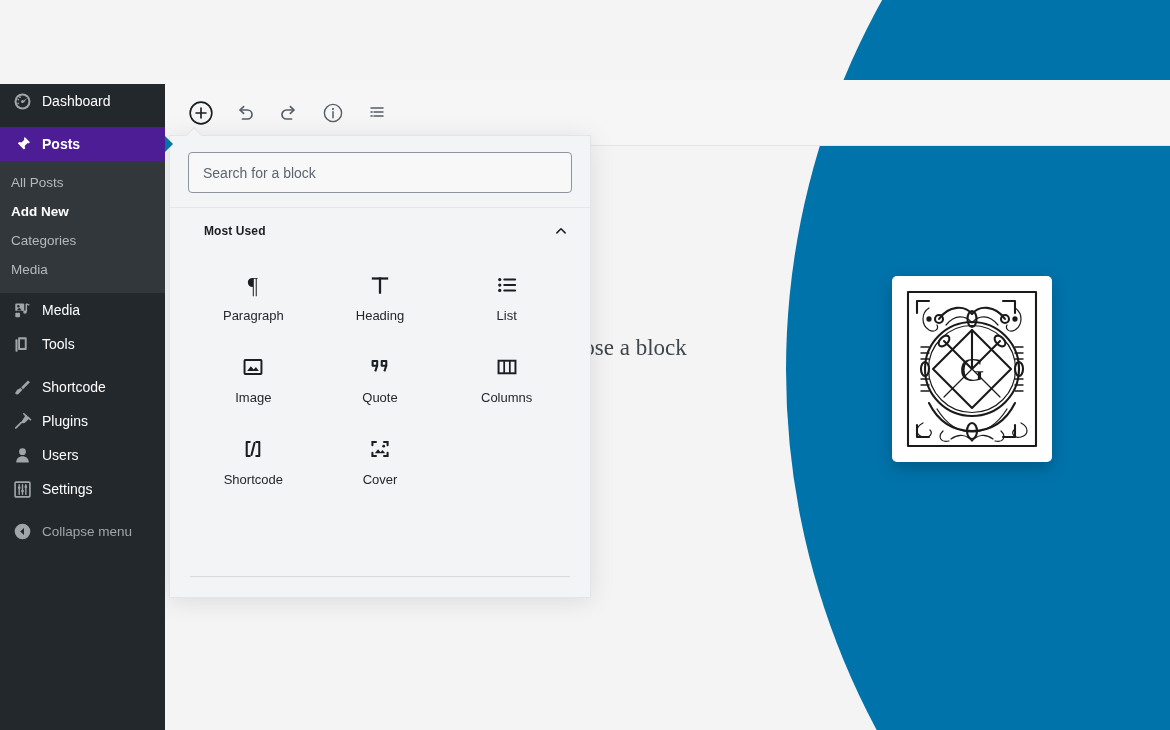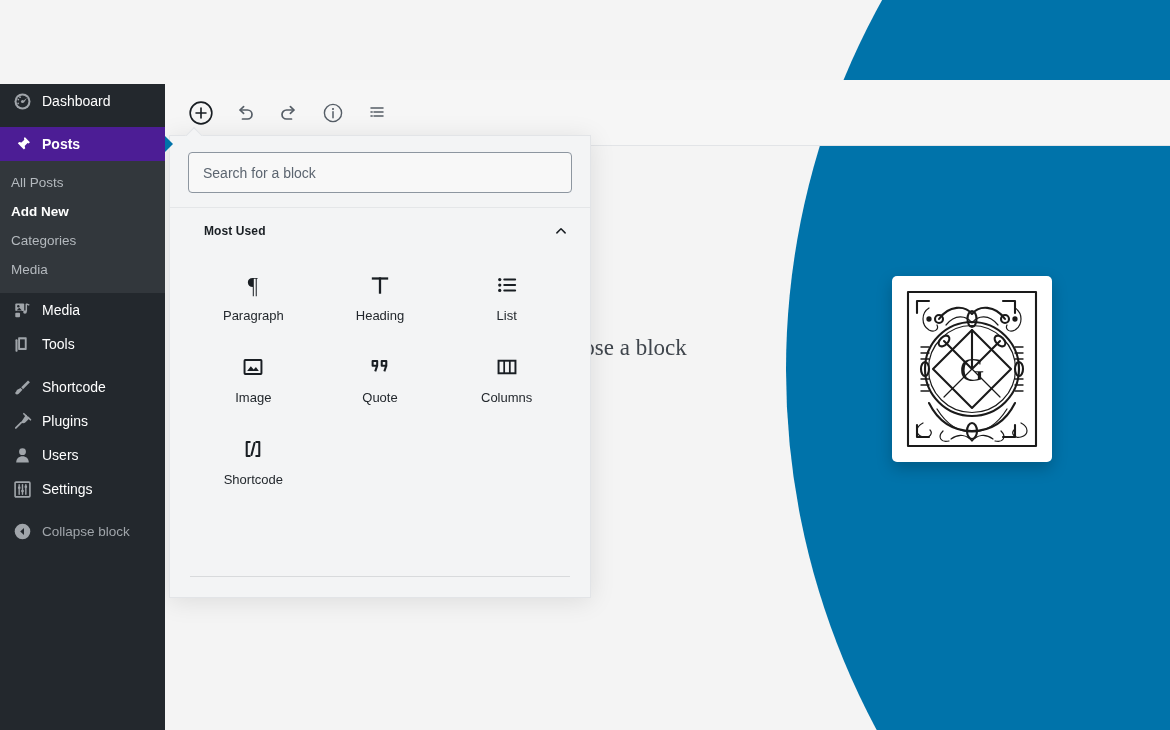--- a/index.html
+++ b/index.html
@@ -484,20 +484,35 @@
           <g fill="none" stroke="currentColor" stroke-width="1.9" stroke-linecap="round" stroke-linejoin="round">
             <path d="M9 5.6 H6.2 V18.4 H9"></path>
             <path d="M15 5.6 h2.8 V18.4 H15"></path>
             <path d="M13.4 6.4 L10.6 17.6"></path>
           </g>
         </svg>
       </span>
       <span class="block-label">Shortcode</span>
     </button>
 
+    <button class="block-item">
+      <span class="block-icon">
+        <svg width="26" height="26" viewBox="0 0 24 24">
+          <g fill="none" stroke="currentColor" stroke-width="1.9" stroke-linecap="round">
+            <path d="M5 8.6 V5.5 h3.3"></path>
+            <path d="M19 8.6 V5.5 h-3.3"></path>
+            <path d="M5 15.4 v3.1 h3.3"></path>
+            <path d="M19 15.4 v3.1 h-3.3"></path>
+          </g>
+          <path d="M7.2 16 L10.2 12.3 l2.3 2.6 1.8-1.9 2.5 3 Z" fill="currentColor"></path>
+          <circle cx="15.4" cy="9.4" r="1.3" fill="currentColor"></circle>
+        </svg>
+      </span>
+      <span class="block-label">Cover</span>
+    </button>
 
   </div>
 
   <div id="inserter-footer-divider"></div>
 </div>
 
 <div id="admin-sidebar">
 
   <div class="menu-top">
     <span class="m-icon">
@@ -610,15 +625,15 @@
     <span class="m-label">Settings</span>
   </div>
 
   <div id="collapse-row">
     <span class="m-icon">
       <svg width="19" height="19" viewBox="0 0 20 20">
         <circle cx="10" cy="10" r="8.2" fill="currentColor"></circle>
         <path d="M11.6 6.2 L7.6 10 L11.6 13.8 Z" fill="#23282d"></path>
       </svg>
     </span>
-    <span id="collapse-label">Collapse block</span>
+    <span id="collapse-label">Collapse menu</span>
   </div>
 </div>
 
 </body></html>

